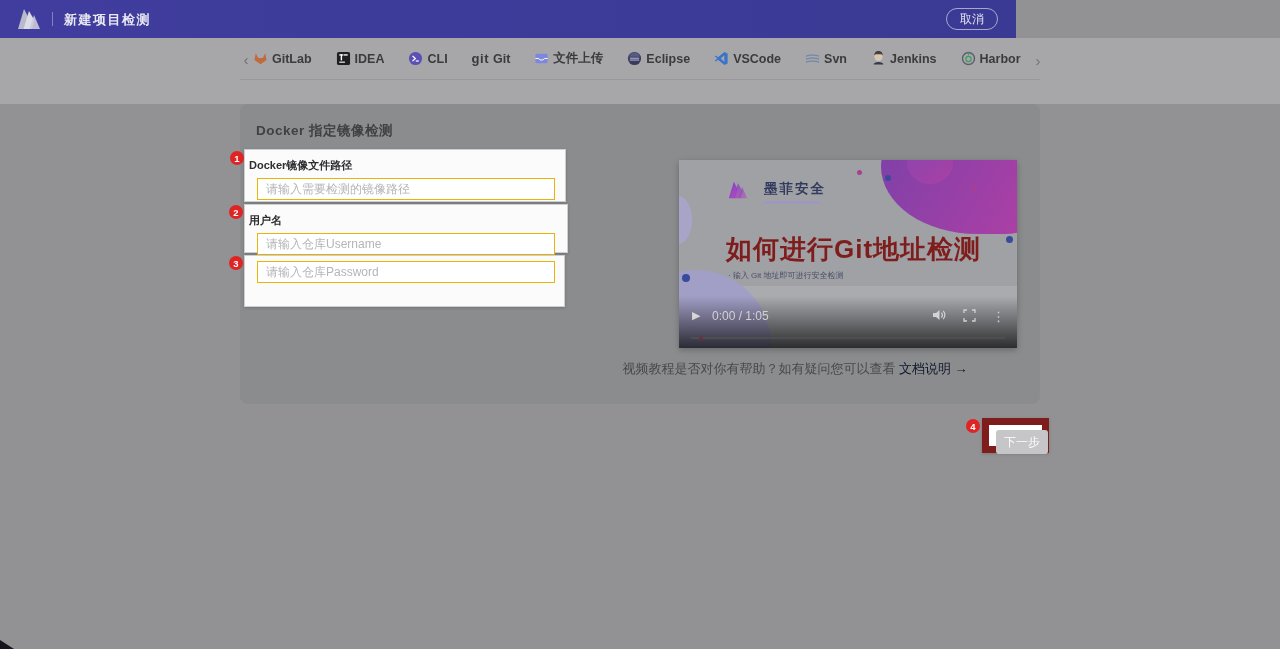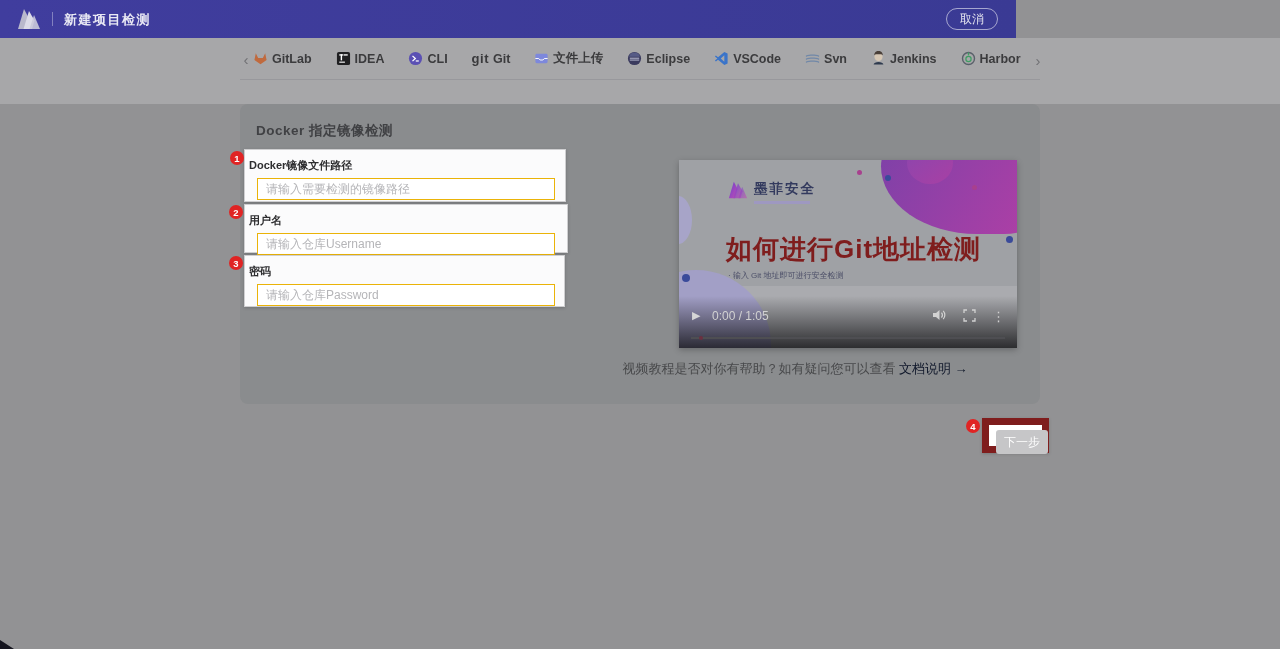--- a/index.html
+++ b/index.html
@@ -58,21 +58,21 @@
   .blob-tr2 { position:absolute; right:64px; top:-18px; width:46px; height:42px;
     background:linear-gradient(140deg,#8a46ae,#a840a4); border-radius:50%; }
   .blob-bl { position:absolute; left:-58px; bottom:-72px; width:150px; height:150px; border-radius:50%; background:#a29fc6; }
   .blob-l { position:absolute; left:-15px; top:36px; width:28px; height:48px; border-radius:50%; background:#a7a4c8; }
   .dot { position:absolute; border-radius:50%; }
   .d1 { left:178px; top:10px; width:5px; height:5px; background:#a8408e; }
   .d2 { left:206px; top:15px; width:6px; height:6px; background:#3a4a9a; }
   .d3 { left:293px; top:25px; width:5px; height:5px; background:#a8408e; }
   .d4 { left:3px; top:114px; width:8px; height:8px; background:#3a4a9a; }
   .d5 { left:327px; top:76px; width:7px; height:7px; background:#3a4a9a; }
-  .vlogo { position:absolute; left:48px; top:20px; display:flex; align-items:flex-start; gap:5px; }
+  .vlogo { position:absolute; left:48px; top:20px; display:flex; align-items:flex-start; gap:15px; }
   .vbrand { font-size:13.5px; font-weight:bold; color:#333a5e; letter-spacing:2px; }
   .vbrand-sub { width:56px; height:3px; margin-top:3px; background:#9d96c8; opacity:.8; }
   .vtitle { position:absolute; left:47px; top:72px; font-size:26px; font-weight:bold; color:#7f1d1d; letter-spacing:1px; }
   .vsub { position:absolute; left:49px; top:110px; font-size:8px; color:#4c4f68; }
   .vctrl { position:absolute; left:0; right:0; bottom:0; height:52px;
     background:linear-gradient(to bottom, rgba(0,0,0,0), rgba(10,10,12,.78)); }
   .vplay { position:absolute; left:13px; top:13px; font-size:11px; color:#d6d6d6; cursor:pointer; }
   .vtime { position:absolute; left:33px; top:13px; font-size:12px; color:#d2d2d2; }
   .vright { position:absolute; right:12px; top:12px; display:flex; gap:16px; align-items:center; }
   .vkebab { color:#d2d2d2; font-size:13px; line-height:14px; cursor:pointer; }
@@ -228,21 +228,20 @@
 
 <div class="spot spot1">
   <div class="f-label">Docker镜像文件路径</div>
   <input class="f-input" type="text" placeholder="请输入需要检测的镜像路径" style="">
 </div>
 <div class="spot spot2">
   <div class="f-label">用户名</div>
   <input class="f-input" type="text" placeholder="请输入仓库Username" style="">
 </div>
 <div class="spot spot3">
-  <div class="f-label">密码</div>
   <input class="f-input" type="text" placeholder="请输入仓库Password" style="">
 </div>
 
 <div class="badge badge1">1</div>
 <div class="badge badge2">2</div>
 <div class="badge badge3">3</div>
 <div class="badge badge4">4</div>
 
 <div class="video">
   <div class="band"></div>

